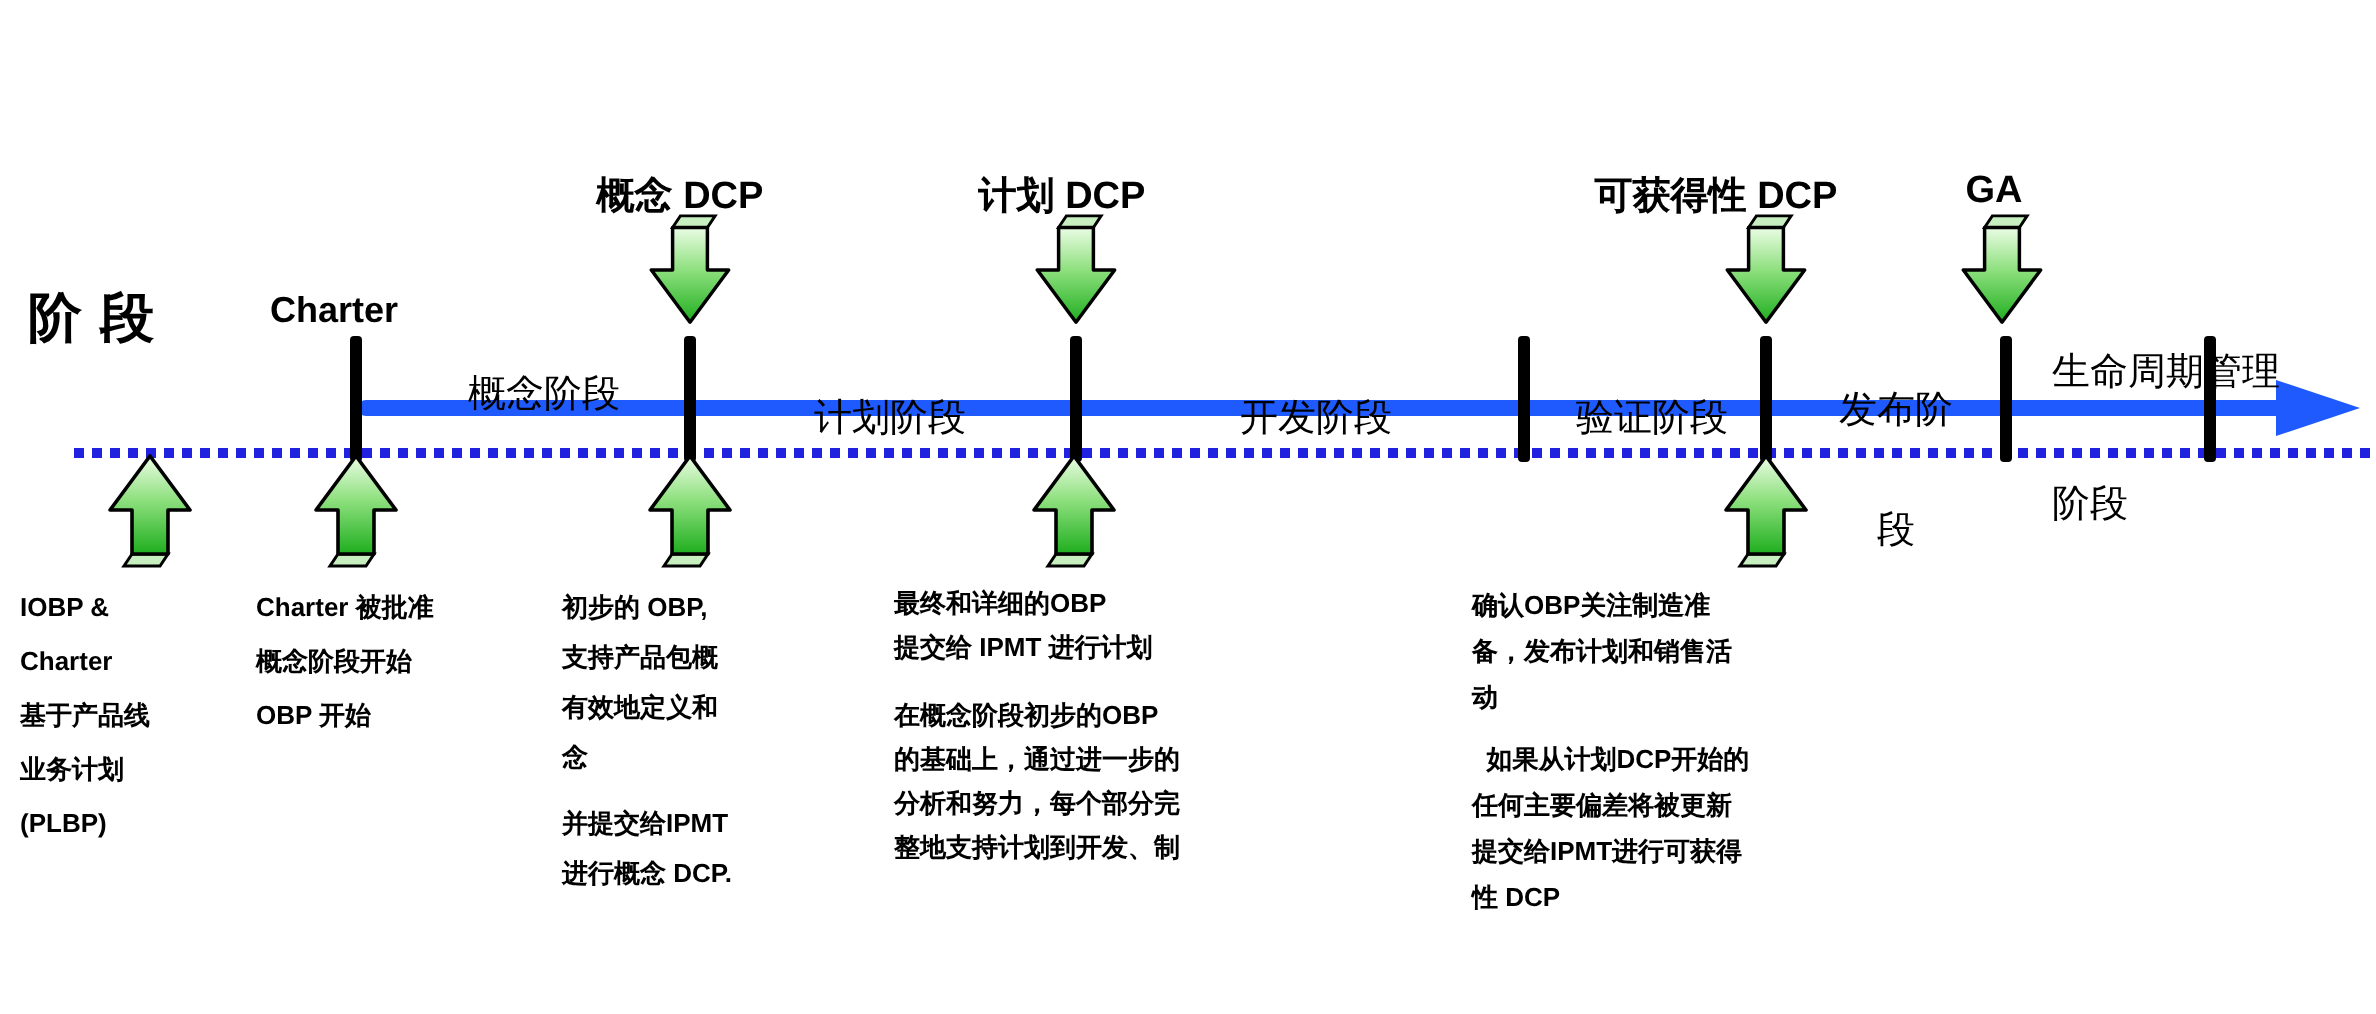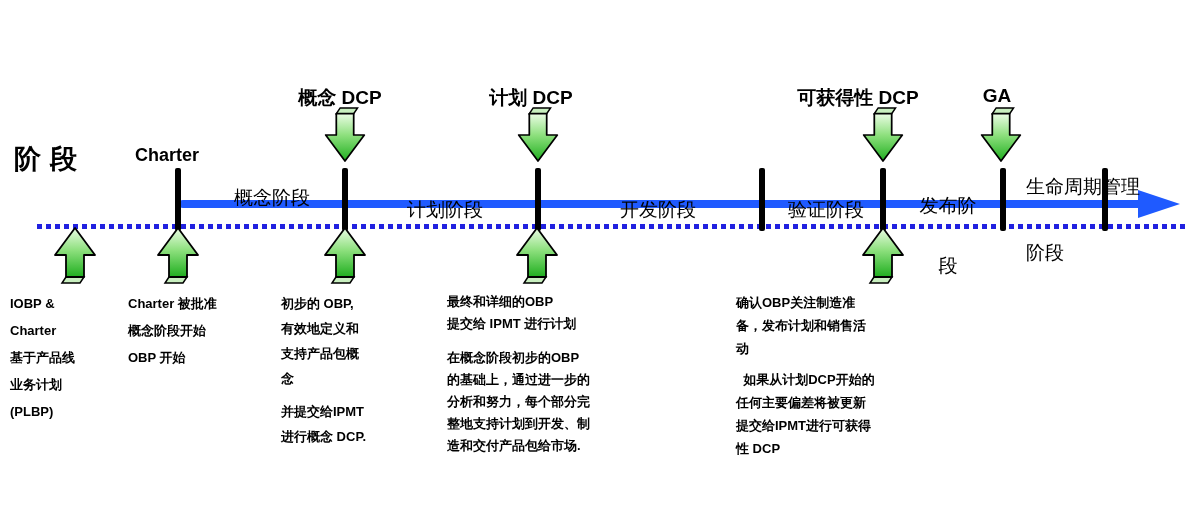--- a/index.html
+++ b/index.html
@@ -148,41 +148,40 @@
     <div class="para">
       <div class="line">Charter 被批准</div>
       <div class="line">概念阶段开始</div>
       <div class="line">OBP 开始</div>
     </div>
   </div>
 
   <div class="abs ann" style="left:281px;top:291px;line-height:25px;">
     <div class="para">
       <div class="line">初步的 OBP,</div>
+      <div class="line">支持产品包概</div>
       <div class="line">有效地定义和</div>
-      <div class="line">支持产品包概</div>
       <div class="line">念</div>
     </div>
     <div class="para">
       <div class="line">并提交给IPMT</div>
       <div class="line">进行概念 DCP.</div>
     </div>
   </div>
 
   <div class="abs ann" style="left:447px;top:291px;line-height:22px;">
     <div class="para" style="margin-bottom:12px;">
       <div class="line">最终和详细的OBP</div>
       <div class="line">提交给 IPMT 进行计划</div>
     </div>
     <div class="para">
       <div class="line">在概念阶段初步的OBP</div>
       <div class="line">的基础上，通过进一步的</div>
       <div class="line">分析和努力，每个部分完</div>
       <div class="line">整地支持计划到开发、制</div>
-      <div class="line">造和交付产品包给市场.</div>
     </div>
   </div>
 
   <div class="abs ann" style="left:736px;top:291px;line-height:23px;">
     <div class="para">
       <div class="line">确认OBP关注制造准</div>
       <div class="line">备，发布计划和销售活</div>
       <div class="line">动</div>
     </div>
     <div class="para">

